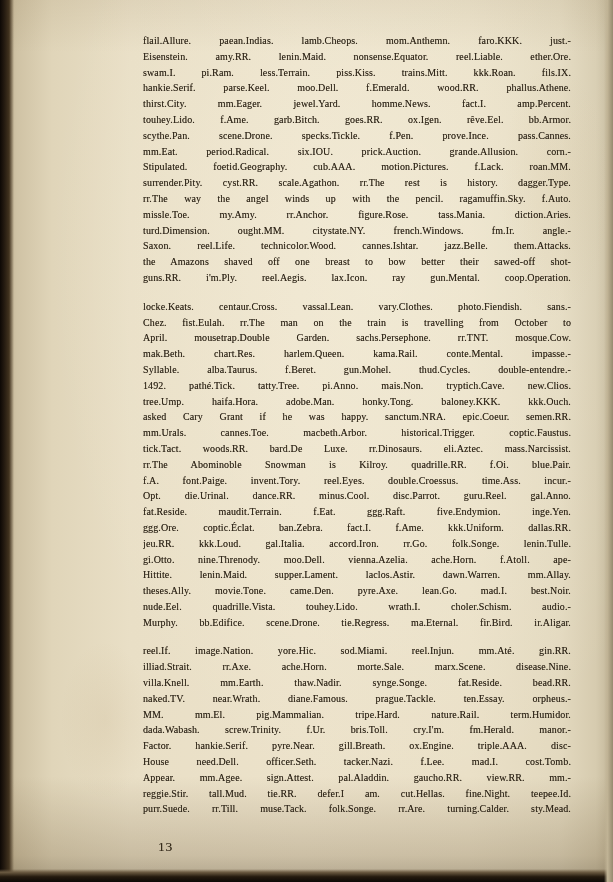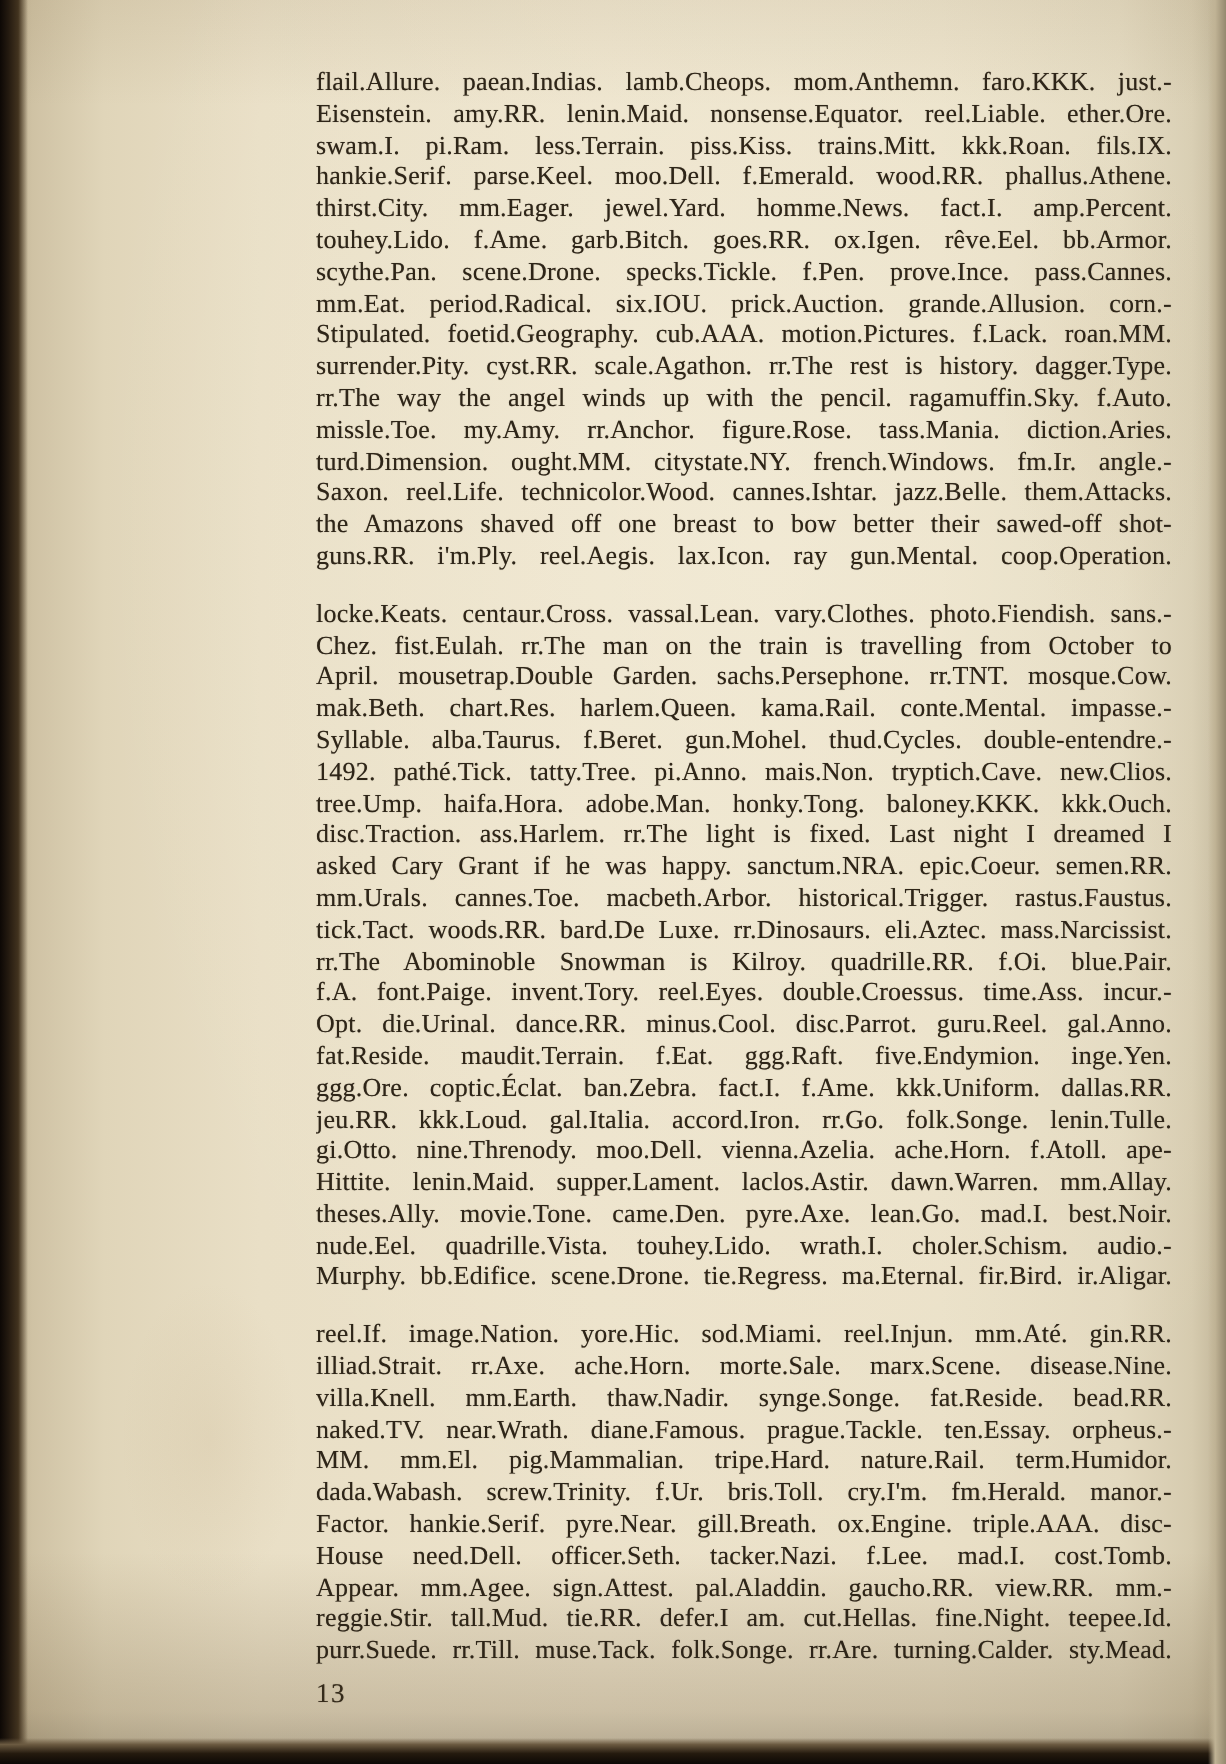--- a/index.html
+++ b/index.html
@@ -30,23 +30,23 @@
   }
   .stain-a {
     position:absolute; left:60px; top:640px; width:90px; height:160px; border-radius:50%;
     background:radial-gradient(ellipse, rgba(170,140,95,0.10), rgba(170,140,95,0) 70%);
   }
   .stain-b {
     position:absolute; left:500px; top:60px; width:110px; height:260px; border-radius:50%;
     background:radial-gradient(ellipse, rgba(190,165,115,0.10), rgba(190,165,115,0) 70%);
   }
   .text-block {
-    position:absolute; left:158px; top:33px; width:428px;
+    position:absolute; left:143px; top:33px; width:428px;
     color:#2e2518;
-    font-size:13px; line-height:15.8px;
+    font-size:10px; line-height:15.8px;
     letter-spacing:0.12px;
     text-shadow:0 0 0.4px rgba(46,37,24,0.55);
   }
   .paragraph { margin:0 0 13px 0; }
   .line {
     text-align:justify;
     text-align-last:justify;
     -moz-text-align-last:justify;
     height:15.8px; overflow:hidden; white-space:nowrap;
   }
@@ -84,23 +84,22 @@
           <div class="line">guns.RR. i'm.Ply. reel.Aegis. lax.Icon. ray gun.Mental. coop.Operation.</div>
         </div>
         <div class="paragraph">
           <div class="line">locke.Keats. centaur.Cross. vassal.Lean. vary.Clothes. photo.Fiendish. sans.-</div>
           <div class="line">Chez. fist.Eulah. rr.The man on the train is travelling from October to</div>
           <div class="line">April. mousetrap.Double Garden. sachs.Persephone. rr.TNT. mosque.Cow.</div>
           <div class="line">mak.Beth. chart.Res. harlem.Queen. kama.Rail. conte.Mental. impasse.-</div>
           <div class="line">Syllable. alba.Taurus. f.Beret. gun.Mohel. thud.Cycles. double-entendre.-</div>
           <div class="line">1492. pathé.Tick. tatty.Tree. pi.Anno. mais.Non. tryptich.Cave. new.Clios.</div>
           <div class="line">tree.Ump. haifa.Hora. adobe.Man. honky.Tong. baloney.KKK. kkk.Ouch.</div>
-          <div class="line">disc.Traction. ass.Harlem. rr.The light is fixed. Last night I dreamed I</div>
           <div class="line">asked Cary Grant if he was happy. sanctum.NRA. epic.Coeur. semen.RR.</div>
-          <div class="line">mm.Urals. cannes.Toe. macbeth.Arbor. historical.Trigger. rastus.Faustus.</div>
+          <div class="line">mm.Urals. cannes.Toe. macbeth.Arbor. historical.Trigger. coptic.Faustus.</div>
           <div class="line">tick.Tact. woods.RR. bard.De Luxe. rr.Dinosaurs. eli.Aztec. mass.Narcissist.</div>
           <div class="line">rr.The Abominoble Snowman is Kilroy. quadrille.RR. f.Oi. blue.Pair.</div>
           <div class="line">f.A. font.Paige. invent.Tory. reel.Eyes. double.Croessus. time.Ass. incur.-</div>
           <div class="line">Opt. die.Urinal. dance.RR. minus.Cool. disc.Parrot. guru.Reel. gal.Anno.</div>
           <div class="line">fat.Reside. maudit.Terrain. f.Eat. ggg.Raft. five.Endymion. inge.Yen.</div>
           <div class="line">ggg.Ore. coptic.Éclat. ban.Zebra. fact.I. f.Ame. kkk.Uniform. dallas.RR.</div>
           <div class="line">jeu.RR. kkk.Loud. gal.Italia. accord.Iron. rr.Go. folk.Songe. lenin.Tulle.</div>
           <div class="line">gi.Otto. nine.Threnody. moo.Dell. vienna.Azelia. ache.Horn. f.Atoll. ape-</div>
           <div class="line">Hittite. lenin.Maid. supper.Lament. laclos.Astir. dawn.Warren. mm.Allay.</div>
           <div class="line">theses.Ally. movie.Tone. came.Den. pyre.Axe. lean.Go. mad.I. best.Noir.</div>

